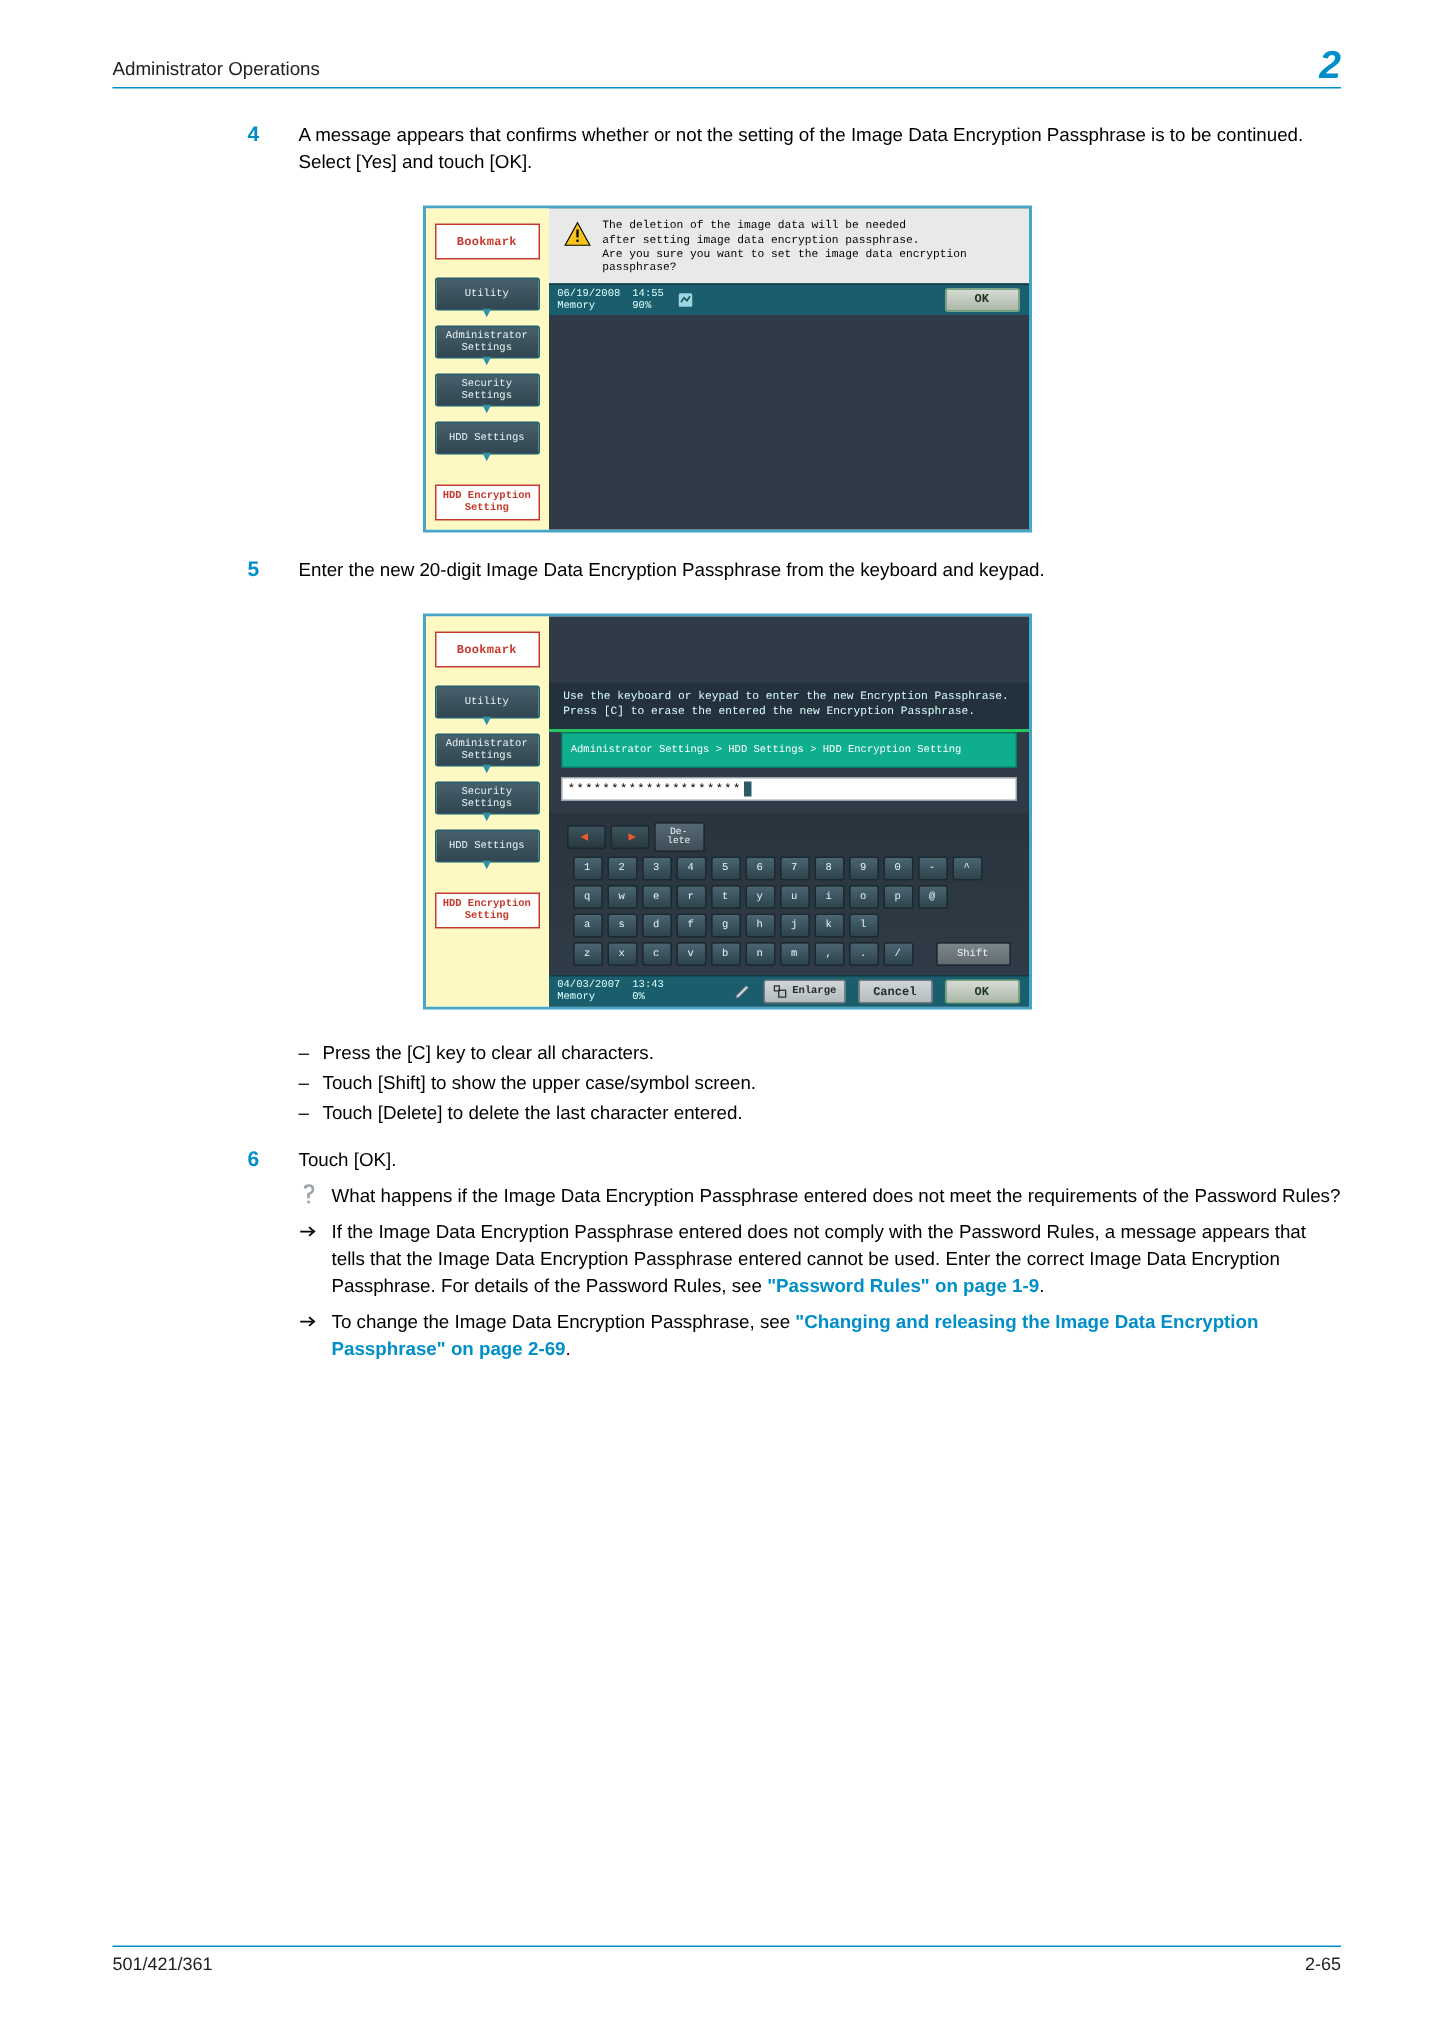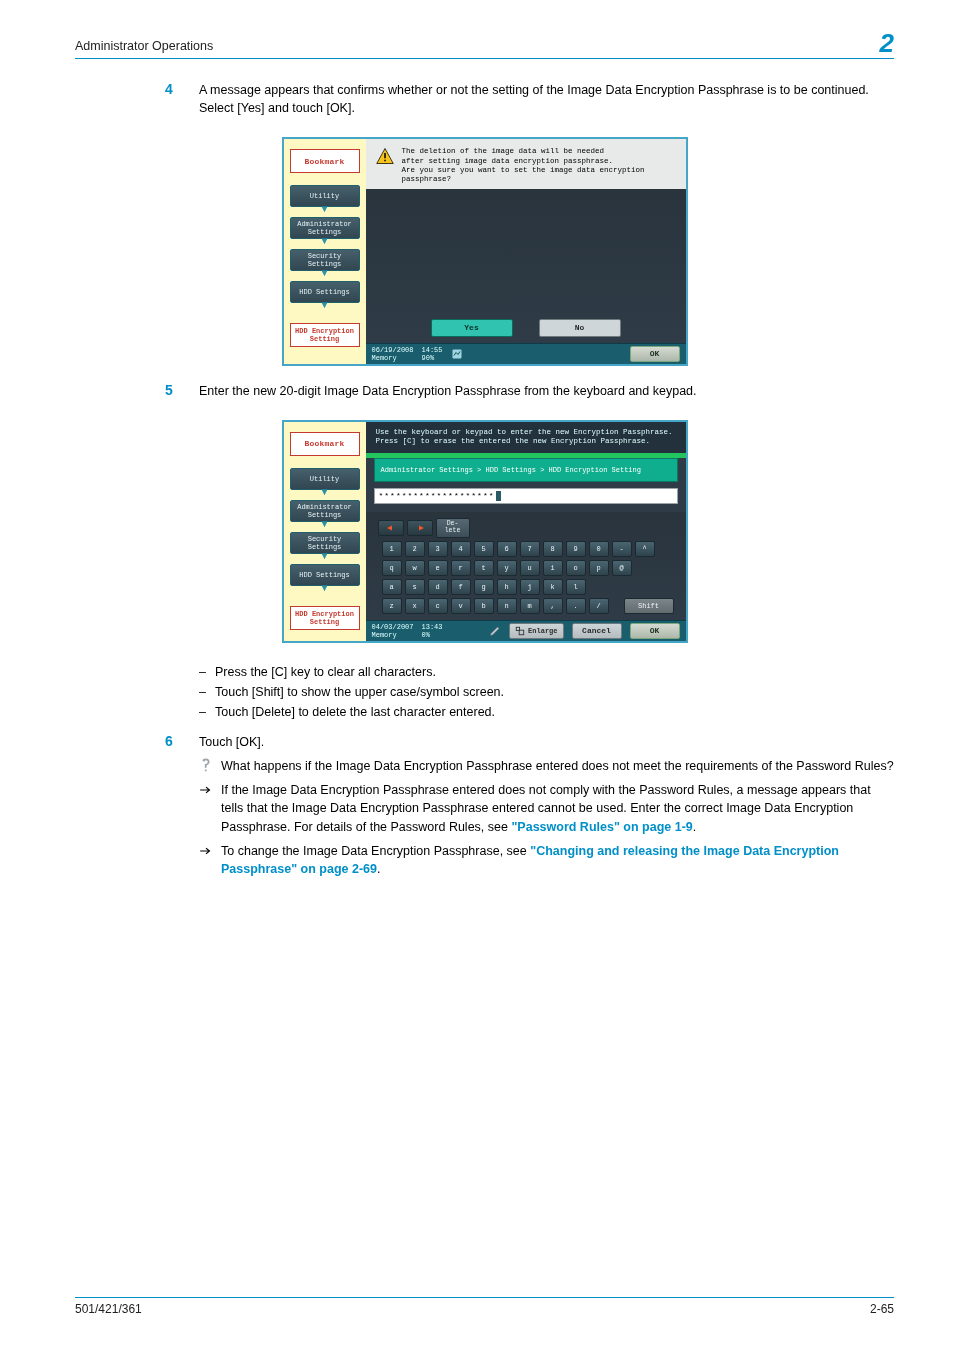--- a/index.html
+++ b/index.html
@@ -116,21 +116,21 @@
     display:flex;align-items:center;padding:0 6px;color:#dff;font-size:7px;gap:8px;
   }
   .p-foot .grow{flex:1;}
   .okbtn{
     width:48px;height:14px;border:1px solid var(--ok-border);
     background:linear-gradient(#d5dbd3,#adb7a9);
     color:#1d341e;font-weight:700;font-size:8px;
     display:flex;align-items:center;justify-content:center;border-radius:2px;
   }
   
-  .p-msg-dark{background:#22313b;color:#dff;border-bottom:5px solid #22c55e;padding:6px 10px;}
+  .p-msg-dark{background:#22313b;color:#dff;border-bottom:2px solid #22c55e;padding:6px 10px;margin-top:44px;}
   .p-path{margin:0 8px 6px 8px;background:#0fae8e;color:#fff;height:14px;border:1px solid #087a63;display:flex;align-items:center;padding:4px 6px;font-size:7px;}
   .p-input{margin:0 8px 8px 8px;background:#fff;color:#000;height:14px;border:1px solid #9aa4a9;display:flex;align-items:center;padding:0 4px;font-size:8px;letter-spacing:1px;}
   .cursor{display:inline-block;width:5px;height:10px;background:#2a5a66;margin-left:1px;}
   .kbd{margin:0 4px;display:flex;flex-direction:column;gap:3px;}
   .kbd-row{display:flex;gap:3px;align-items:center;}
   .key{
     width:18px;height:14px;
     background:linear-gradient(#4a6571,#2e434c);
     border:1px solid var(--kbd-key-border);
     border-radius:2px;
@@ -191,26 +191,20 @@
     <div class="p-msg">
       <svg class="warn-icon" viewBox="0 0 24 24">
         <polygon points="12,2 23,22 1,22" fill="#f6c21c" stroke="#000" stroke-width="1"></polygon>
         <rect x="11" y="8" width="2" height="7" fill="#000"></rect>
             <rect x="11" y="17" width="2" height="2" fill="#000"></rect>
       </svg>
       <div class="p-msg-text">
         <div>The deletion of the image data will be needed</div>
         <div>after setting image data encryption passphrase.</div>
         <div>Are you sure you want to set the image data encryption passphrase?</div>
-      </div>
-    </div>
-    <div class="p-body">
-      <div class="yn-row">
-        <div class="yn yes">Yes</div>
-        <div class="yn no">No</div>
       </div>
     </div>
     <div class="p-foot">
       <div>
         <div>06/19/2008</div>
         <div><span>Memory</span></div>
       </div>
       <div>
         <div>14:55</div>
         <div>90%</div>

